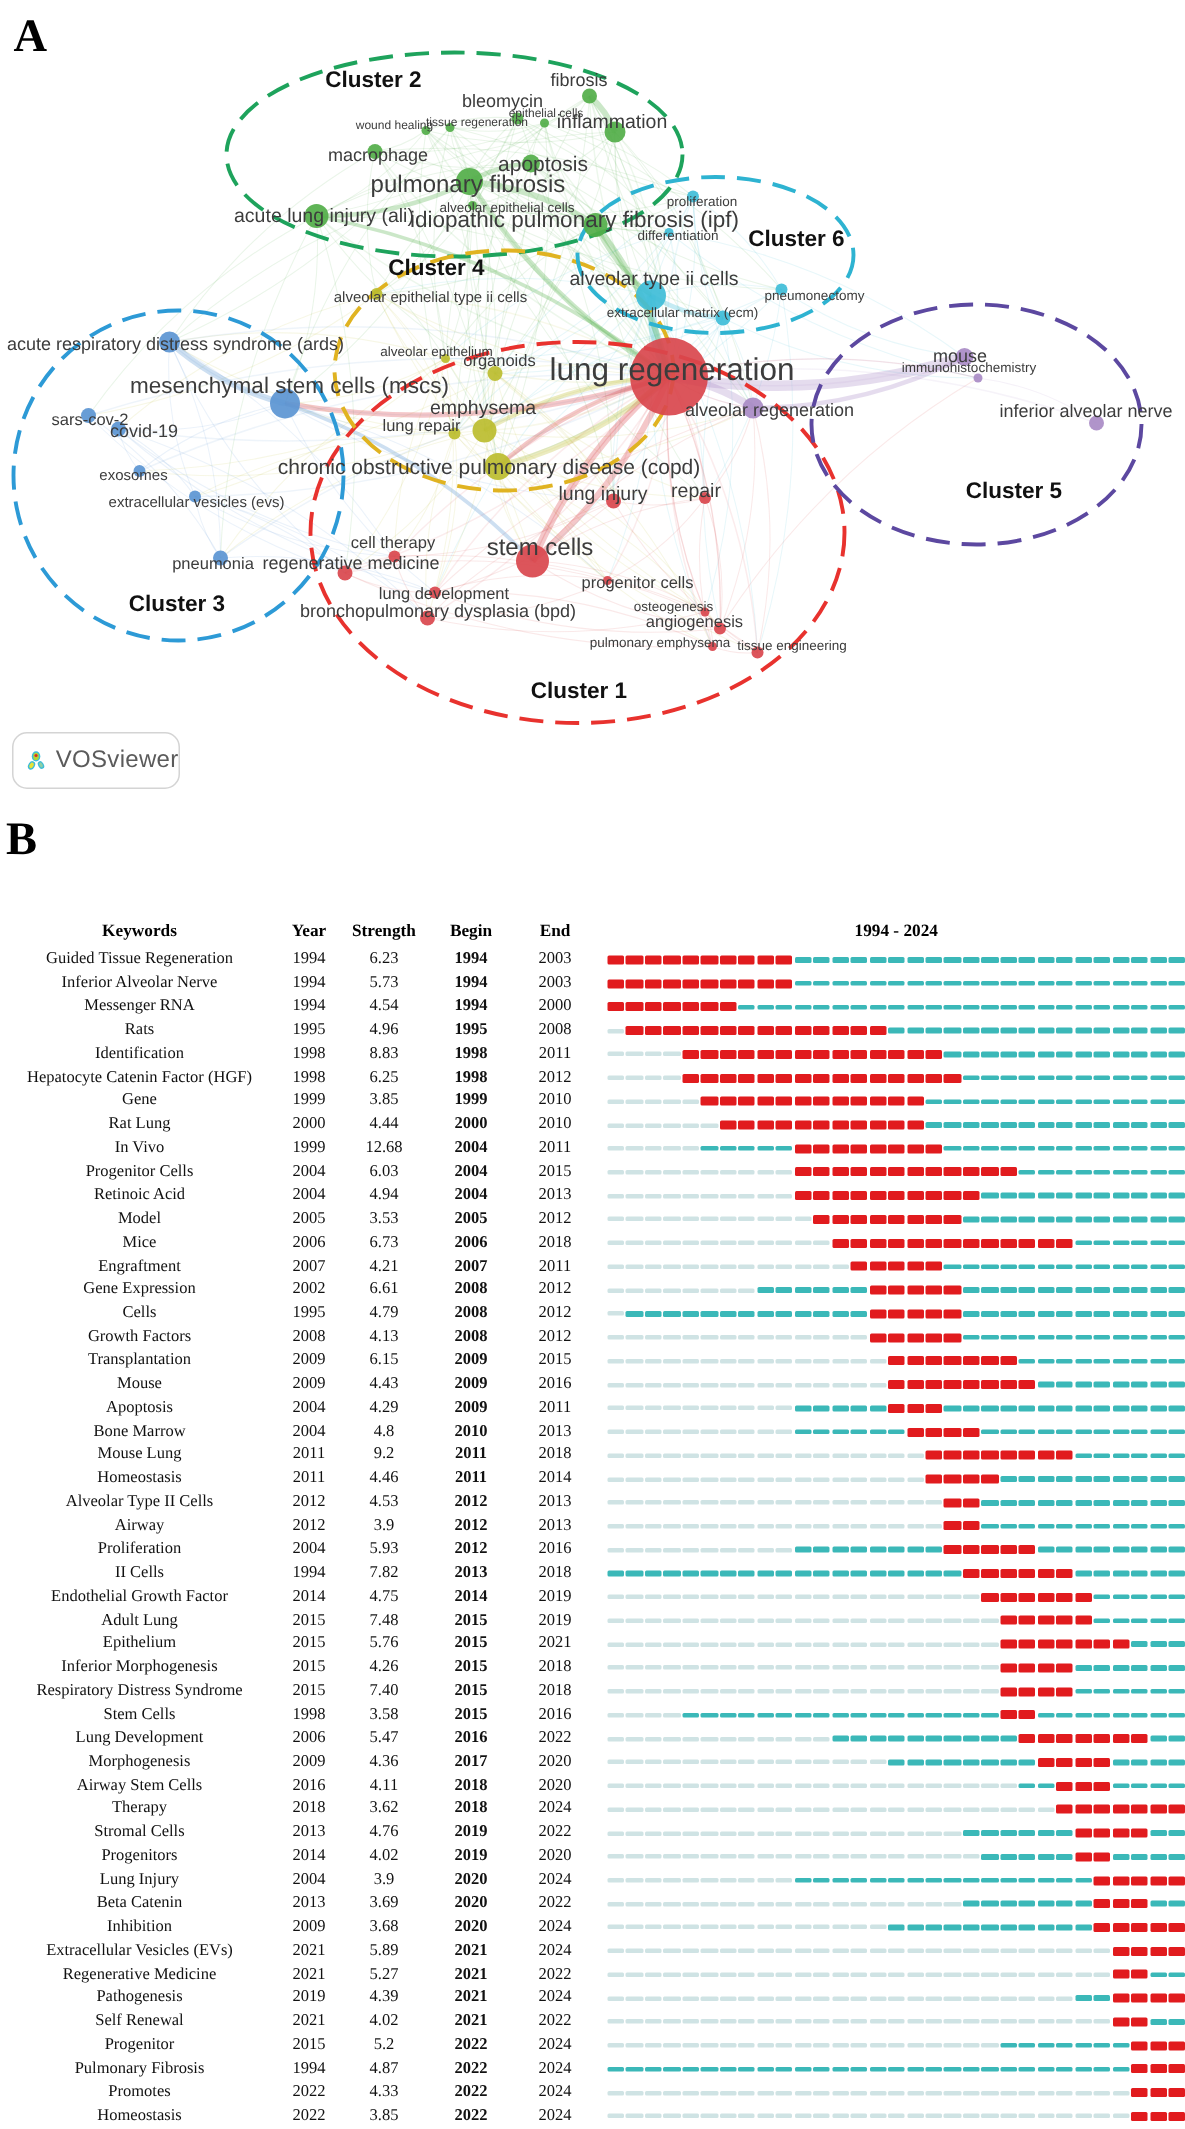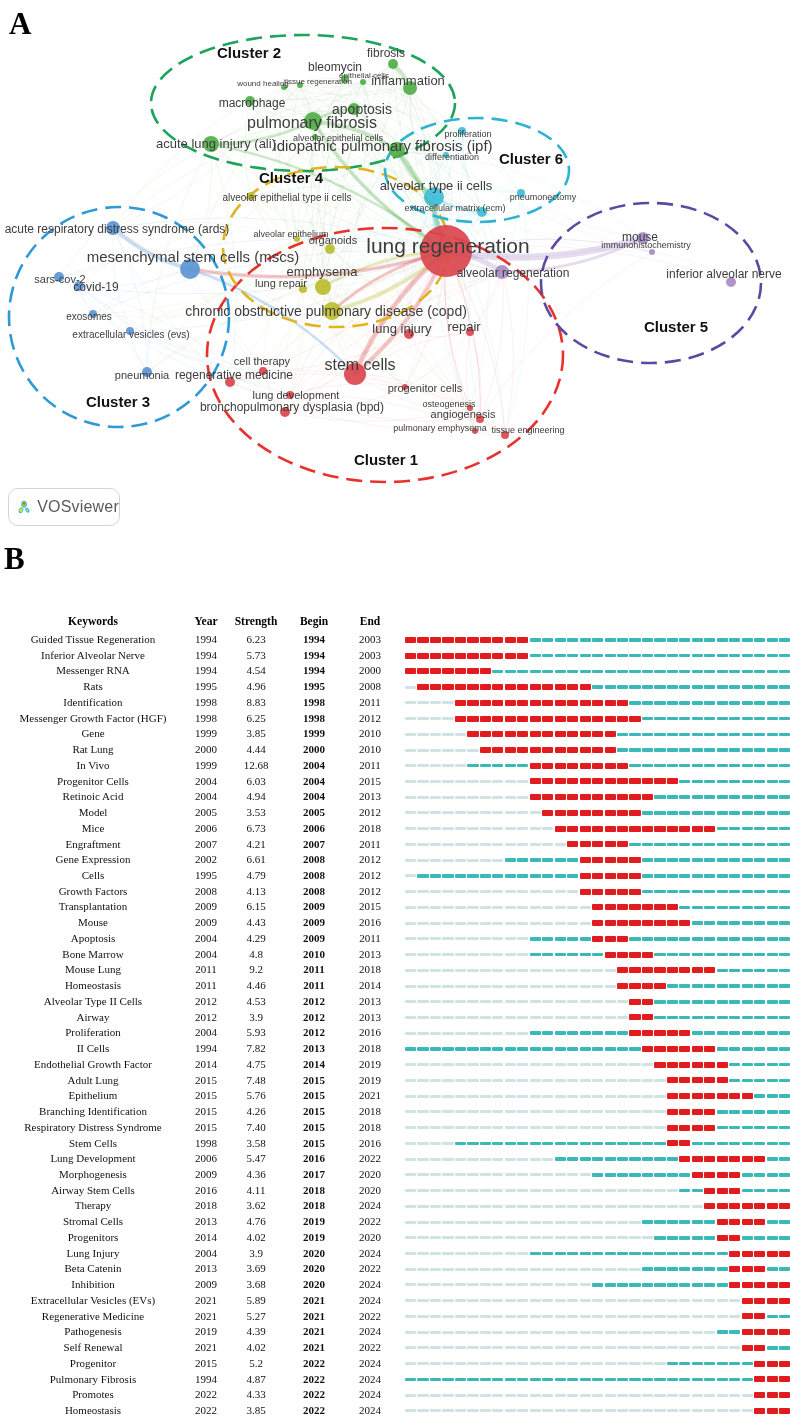--- a/index.html
+++ b/index.html
@@ -477,20 +477,21 @@
 <div class="panel-letter" id="panelB-letter">B</div>
 
 <div id="sectionB">
   <div id="burst-header" class="burst-grid">
     <div>Keywords</div>
     <div>Year</div>
     <div>Strength</div>
     <div>Begin</div>
     <div>End</div>
     <div></div>
+    <div>1994 - 2024</div>
   </div>
   <div id="burst-rows">
       <div class="burst-row burst-grid">
         <div>Guided Tissue Regeneration</div>
         <div>1994</div>
         <div>6.23</div>
         <div class="begin">1994</div>
         <div>2003</div>
         <div></div>
         <div class="timeline">
@@ -685,21 +686,21 @@
           <div class="seg cyan" style="background: rgb(59, 184, 184);"></div>
           <div class="seg cyan" style="background: rgb(59, 184, 184);"></div>
           <div class="seg cyan" style="background: rgb(59, 184, 184);"></div>
           <div class="seg cyan" style="background: rgb(59, 184, 184);"></div>
           <div class="seg cyan" style="background: rgb(59, 184, 184);"></div>
           <div class="seg cyan" style="background: rgb(59, 184, 184);"></div>
           <div class="seg cyan" style="background: rgb(59, 184, 184);"></div>
         </div>
       </div>
       <div class="burst-row burst-grid">
-        <div>Messenger Growth Factor (HGF)</div>
+        <div>Hepatocyte Catenin Factor (HGF)</div>
         <div>1998</div>
         <div>6.25</div>
         <div class="begin">1998</div>
         <div>2012</div>
         <div></div>
         <div class="timeline">
           <div class="seg pale" style="background: rgb(207, 227, 228);"></div>
           <div class="seg pale" style="background: rgb(207, 227, 228);"></div>
           <div class="seg pale" style="background: rgb(207, 227, 228);"></div>
           <div class="seg pale" style="background: rgb(207, 227, 228);"></div>
@@ -1710,21 +1711,21 @@
           <div class="seg red" style="background: rgb(225, 27, 30);"></div>
           <div class="seg red" style="background: rgb(225, 27, 30);"></div>
           <div class="seg red" style="background: rgb(225, 27, 30);"></div>
           <div class="seg red" style="background: rgb(225, 27, 30);"></div>
           <div class="seg cyan" style="background: rgb(59, 184, 184);"></div>
           <div class="seg cyan" style="background: rgb(59, 184, 184);"></div>
           <div class="seg cyan" style="background: rgb(59, 184, 184);"></div>
         </div>
       </div>
       <div class="burst-row burst-grid">
-        <div>Branching Identification</div>
+        <div>Inferior Morphogenesis</div>
         <div>2015</div>
         <div>4.26</div>
         <div class="begin">2015</div>
         <div>2018</div>
         <div></div>
         <div class="timeline">
           <div class="seg pale" style="background: rgb(207, 227, 228);"></div>
           <div class="seg pale" style="background: rgb(207, 227, 228);"></div>
           <div class="seg pale" style="background: rgb(207, 227, 228);"></div>
           <div class="seg pale" style="background: rgb(207, 227, 228);"></div>

